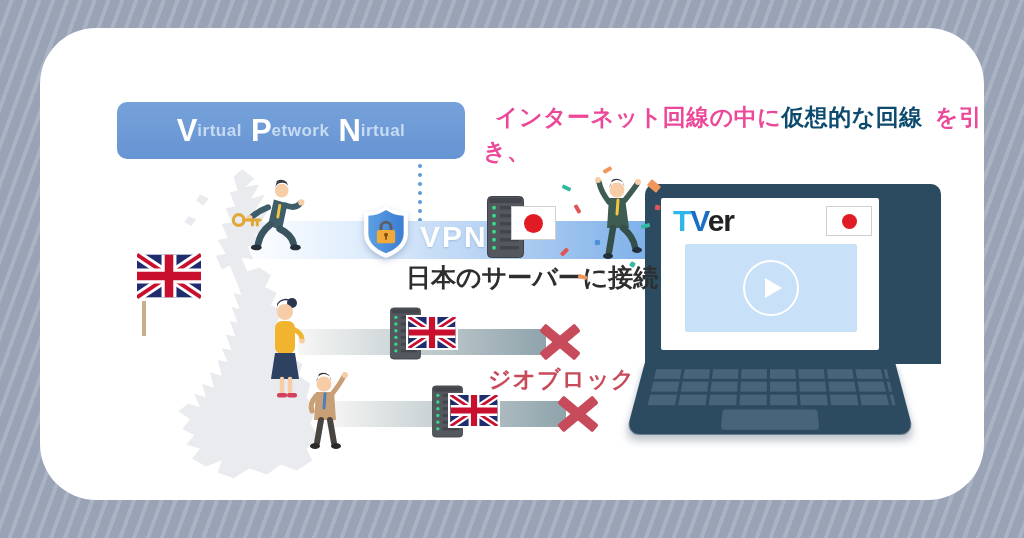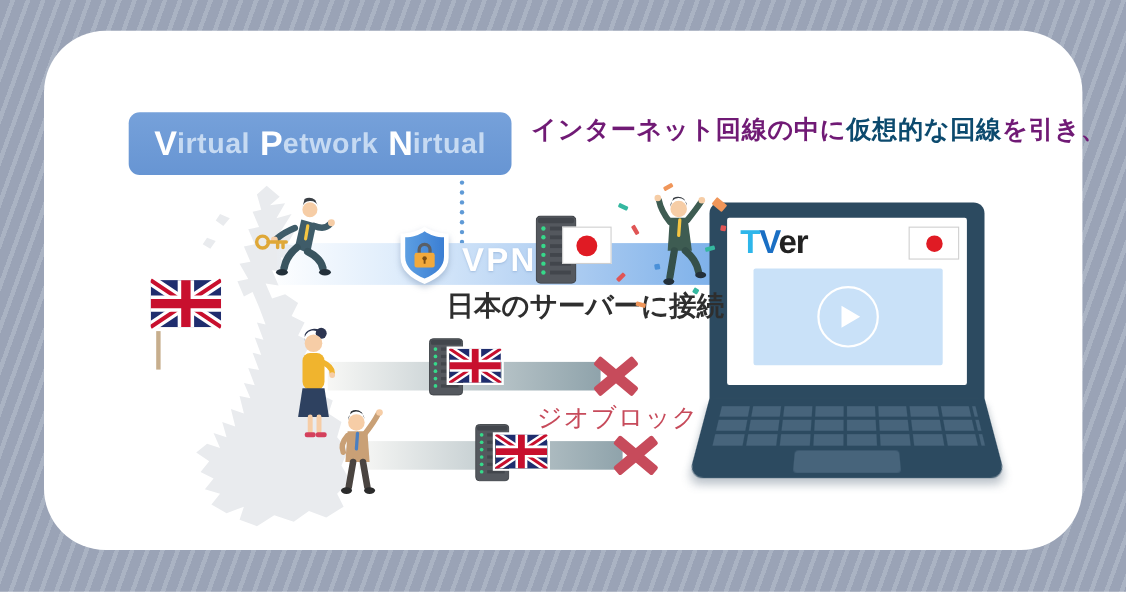--- a/index.html
+++ b/index.html
@@ -14,28 +14,28 @@
     position:absolute;left:40px;top:28px;width:944px;height:472px;
     background:#ffffff;border-radius:56px;
   }
   
   #title-box{
     position:absolute;left:77px;top:74px;width:348px;height:57px;
     background:linear-gradient(180deg,#76a1da,#6795d3);
     border-radius:10px;display:flex;align-items:center;justify-content:center;
   }
   #title-box .cap{font-size:31px;font-weight:bold;color:#ffffff;}
-  #title-box .low{font-size:26px;font-weight:bold;color:#c6daf2;letter-spacing:.5px;margin-right:9px;}
+  #title-box .low{font-size:17px;font-weight:bold;color:#c6daf2;letter-spacing:.5px;margin-right:9px;}
   #title-box .low:last-child{margin-right:0;}
   
   #headline{
     position:absolute;left:443px;top:72px;width:530px;
     font-size:23px;font-weight:bold;line-height:34px;letter-spacing:.5px;
   }
-  .hl-dark{color:#701a75;}
+  .hl-dark{color:#ec4899;margin-left:12px;}
   .hl-blue{color:#0c4a6e;}
   
   #dotted-arrow{position:absolute;left:371px;top:136px;width:18px;display:flex;flex-direction:column;align-items:center;gap:5px;}
   #dotted-arrow .dot{width:4px;height:4px;border-radius:50%;background:#5f9ad6;}
   #dotted-arrow .head{width:0;height:0;border-left:8px solid transparent;border-right:8px solid transparent;border-top:12px solid #5f9ad6;margin-top:1px;}
   
   #uk-map{position:absolute;left:135px;top:165px;width:205px;height:335px;z-index:1;}
   
   .uk-flag{position:absolute;box-shadow:0 0 0 2px #fff;z-index:4;}
   .uk-flag svg{display:block;width:100%;height:100%;}
@@ -67,23 +67,23 @@
   .gray-band{position:absolute;height:26px;background:linear-gradient(90deg,#f7f7f5,#8fa3ab);z-index:2;}
   #band1{left:298px;top:329px;width:248px;}
   #band2{left:326px;top:401px;width:240px;}
   
   .xmark{position:absolute;width:46px;height:42px;z-index:6;}
   .xmark::before,.xmark::after{content:"";position:absolute;left:0;top:16px;width:46px;height:10px;background:#c74b5b;border-radius:2px;}
   .xmark::before{transform:rotate(40deg);}
   .xmark::after{transform:rotate(-40deg);}
   #x1{left:537px;top:321px;}
   #x2{left:555px;top:393px;}
-  #geoblock-label{position:absolute;left:488px;top:364px;font-size:23px;font-weight:normal;color:#c74b5b;z-index:6;letter-spacing:1px;text-align:right;}
-  
-  #laptop-screen{position:absolute;left:645px;top:184px;width:250px;height:180px;background:#2c4a60;border-radius:10px 10px 0 0;z-index:5;}
+  #geoblock-label{position:absolute;left:488px;top:364px;font-size:23px;font-weight:bold;color:#c74b5b;z-index:6;letter-spacing:1px;text-align:right;}
+  
+  #laptop-screen{position:absolute;left:645px;top:184px;width:296px;height:180px;background:#2c4a60;border-radius:10px 10px 0 0;z-index:5;}
   #screen-inner{position:absolute;left:16px;top:14px;width:218px;height:152px;background:#ffffff;border-radius:2px;}
   #tver{position:absolute;left:12px;top:6px;font-size:30px;font-weight:800;letter-spacing:-1px;}
   #tver .t{color:#2eb6ea;} #tver .v{color:#1a6fc4;} #tver .er{color:#222222;}
   #video{position:absolute;left:24px;top:46px;width:172px;height:88px;background:#c9e1f8;border-radius:2px;display:flex;align-items:center;justify-content:center;}
   #play-circle{width:52px;height:52px;border:2px solid #ffffff;border-radius:50%;display:flex;align-items:center;justify-content:center;}
   #play-tri{width:0;height:0;border-left:17px solid #ffffff;border-top:10px solid transparent;border-bottom:10px solid transparent;margin-left:5px;}
   #kb{
     position:absolute;left:645px;top:362px;width:250px;height:70px;background:#2c4a60;
     transform-origin:top center;transform:perspective(230px) rotateX(26deg);
     border-radius:2px 2px 12px 12px;z-index:5;box-shadow:0 5px 6px rgba(70,90,110,.35);

